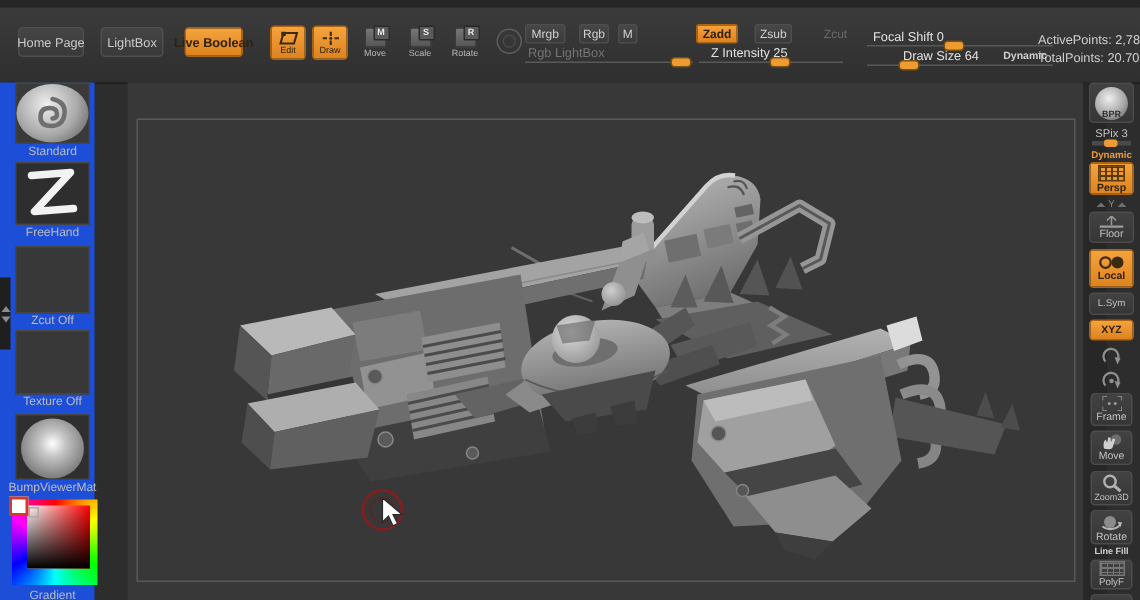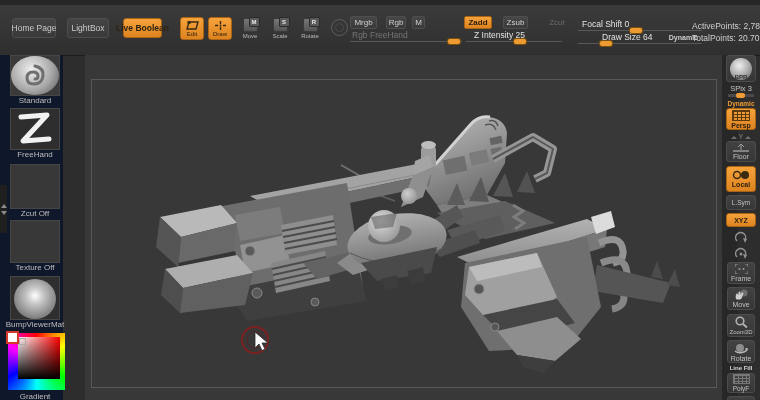--- a/index.html
+++ b/index.html
@@ -35,21 +35,21 @@
   .slider .track{position:absolute;left:0;right:0;bottom:2px;height:1px;background:#585858;}
   .slider .handle{position:absolute;bottom:0;width:12px;height:5px;border-radius:2px;
        background:#ef9b33;box-shadow:0 0 0 1px #7a5210;}
   .pts{position:absolute;font-size:8.5px;color:#cfcfcf;white-space:nowrap;}
   .badge{position:absolute;top:-2px;right:-3px;width:9px;height:8px;background:#5a5a5a;
        border:1px solid #2a2a2a;border-radius:1px;color:#e8e8e8;font-size:6px;font-weight:bold;
        display:flex;align-items:center;justify-content:center;}
   .gizmo{position:relative;width:13px;height:12px;background:linear-gradient(#777,#555);
        border:1px solid #3a3a3a;border-radius:2px;}
   
-  #left-shelf{position:absolute;left:0;top:55px;width:63px;height:345px;background:#0f172a;}
+  #left-shelf{position:absolute;left:0;top:55px;width:63px;height:345px;background:#1d4ed8;}
   #right-shelf{position:absolute;left:722px;top:55px;width:16px;height:345px;background:#272727;}
   .tile{position:absolute;left:10px;width:50px;background:#3a3a3a;border:1px solid #464646;
         box-sizing:border-box;}
   .tile-label{position:absolute;left:0;width:70px;text-align:center;font-size:8px;color:#bdbdbd;
         white-space:nowrap;overflow:hidden;}
   .sphere{width:100%;height:100%;border-radius:50%;
         background:radial-gradient(circle at 42% 35%,#efefef,#a8a8a8 55%,#5c5c5c 95%);}
   .rbtn{position:absolute;left:4px;width:30px;background:linear-gradient(#424242,#363636);
         border:1px solid #4c4c4c;border-radius:3px;color:#c2c2c2;font-size:7px;
         display:flex;flex-direction:column;align-items:center;justify-content:center;
@@ -121,21 +121,21 @@
   </div>
 
   <div class="mini-btn" style="left:350px;top:11px;width:27px;">Mrgb</div>
   <div class="mini-btn" style="left:386px;top:11px;width:20px;">Rgb</div>
   <div class="mini-btn" style="left:412px;top:11px;width:13px;">M</div>
   <div class="mini-btn orange" style="left:464px;top:11px;width:28px;">Zadd</div>
   <div class="mini-btn" style="left:503px;top:11px;width:25px;">Zsub</div>
   <div class="mini-btn ghost" style="left:546px;top:11px;width:22px;">Zcut</div>
 
   <div class="slider" style="left:350px;top:25px;width:112px;">
-    <span class="lab dim">Rgb FreeHand</span>
+    <span class="lab dim">Rgb LightBox</span>
     <span class="track"></span>
     <span class="handle" style="left:98px;"></span>
   </div>
   <div class="slider" style="left:466px;top:25px;width:96px;">
     <span class="lab" style="left:8px;text-align:center;">Z Intensity 25</span>
     <span class="track"></span>
     <span class="handle" style="left:48px;"></span>
   </div>
   <div class="slider" style="left:578px;top:14px;width:124px;">
     <span class="lab" style="left:4px;">Focal Shift 0</span>

